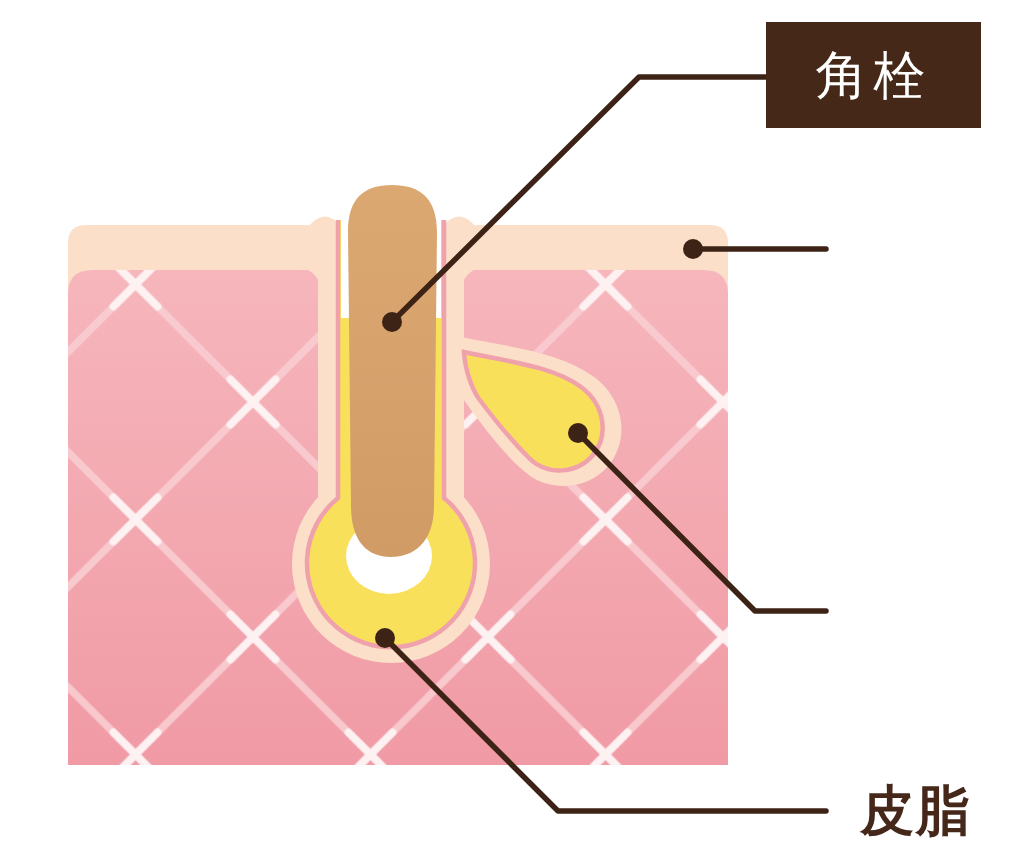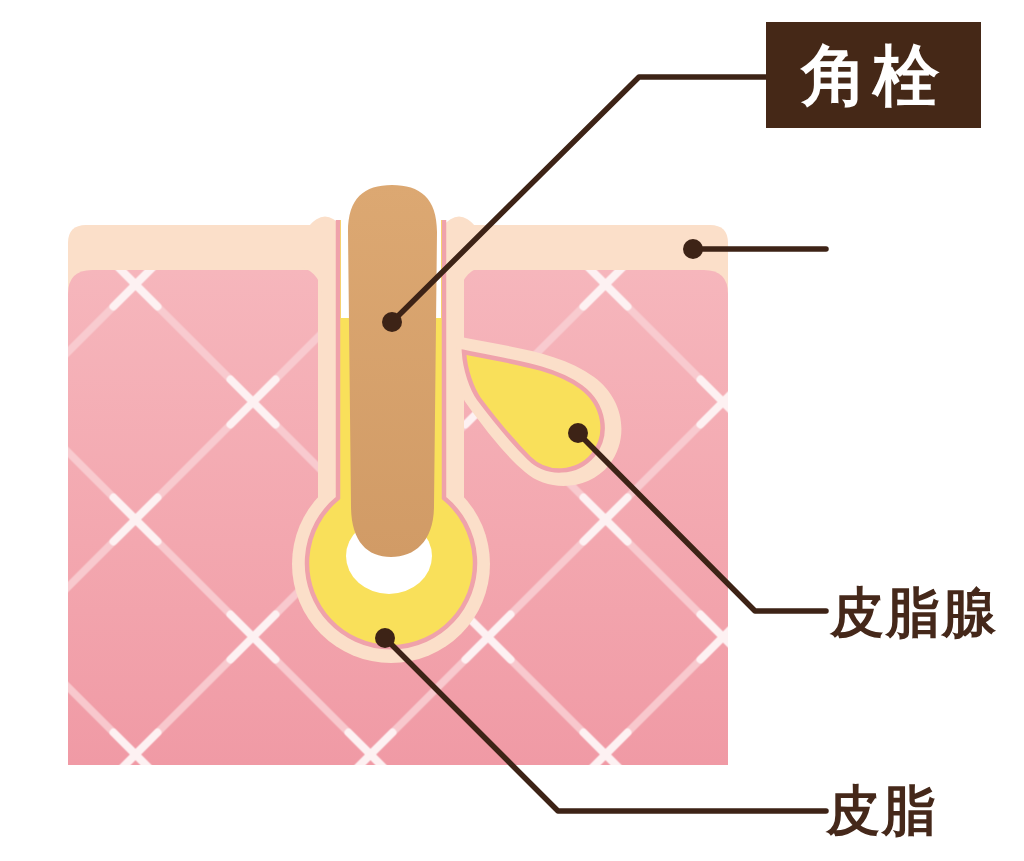--- a/index.html
+++ b/index.html
@@ -12,38 +12,38 @@
   }
   .diagram-svg{position:absolute;left:0;top:0;}
   .plug-label-box{
     position:absolute;
     left:766px;top:22px;width:215px;height:106px;
     background:#452817;
     display:flex;align-items:center;justify-content:center;
   }
   .plug-label-text{
     color:#ffffff;
-    font-size:66px;
-    font-weight:700;
+    font-size:52px;
+    font-weight:400;
     letter-spacing:6px;
     line-height:1;
     white-space:nowrap;
   }
   .side-label{
     position:absolute;
     color:#45281A;
     font-size:54px;
     font-weight:700;
     line-height:56px;
     letter-spacing:2px;
     white-space:nowrap;
   }
   .label-keratin{left:828px;top:221px;}
   .label-gland{left:830px;top:584px;}
-  .label-sebum{left:826px;top:782px;}
+  .label-sebum{left:860px;top:782px;}
 </style>
 </head>
 <body>
 
 <div class="stage">
 
   <svg class="diagram-svg" width="1024" height="861" viewBox="0 0 1024 861">
     <defs>
       <linearGradient id="dermGrad" x1="0" y1="270" x2="0" y2="765" gradientUnits="userSpaceOnUse">
         <stop offset="0" stop-color="#F6B6BC"></stop>
@@ -98,16 +98,15 @@
       <circle cx="693" cy="249" r="10"></circle>
       <circle cx="578" cy="433" r="10"></circle>
       <circle cx="385" cy="638" r="10"></circle>
     </g>
   </svg>
 
   <div class="plug-label-box">
     <span class="plug-label-text">角栓</span>
   </div>
 
-  <div class="side-label label-gland">皮脂腺</div>
   <div class="side-label label-sebum">皮脂</div>
 
 </div>
 
 </body></html>

